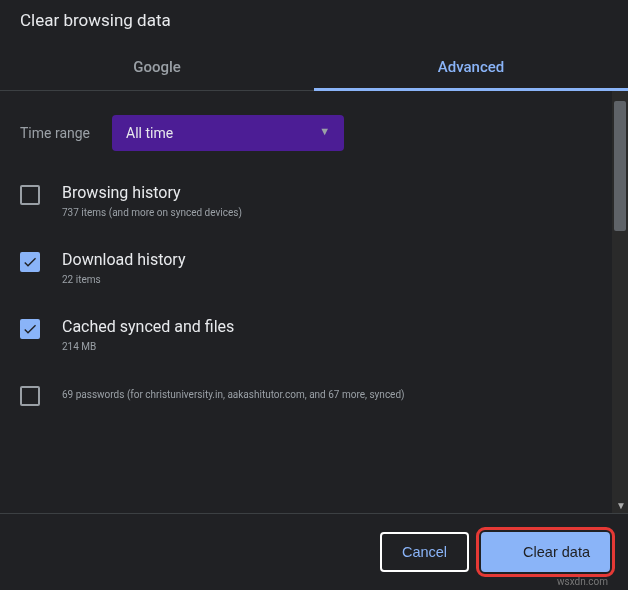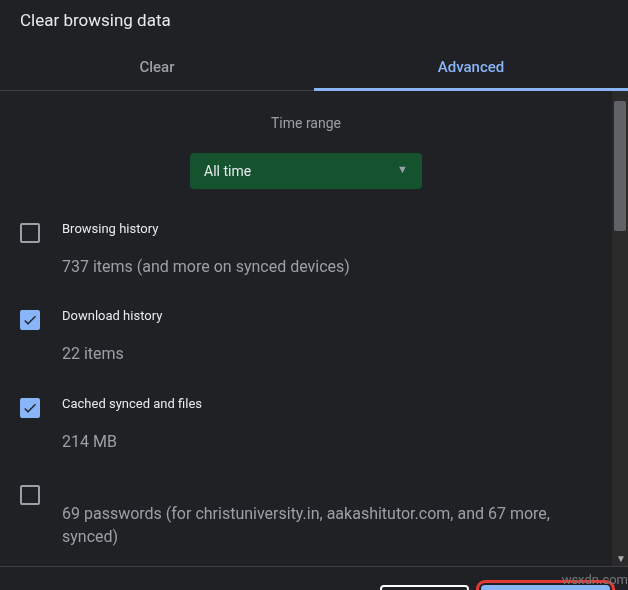--- a/index.html
+++ b/index.html
@@ -53,25 +53,24 @@
     background: #5f6368; border-radius: 2px;
   }
   .scroll-arrow {
     position: absolute; left: 4px; font-size: 10px; color: #aaa;
   }
   .scroll-arrow.down { bottom: 2px; }
 
   .timerange {
     display: flex; align-items: center; gap: 22px;
     padding: 14px 0 20px 0;
-    flex-direction: column;
   }
   .timerange-label { font-size: 14px; color: #9aa0a6; }
   .select {
-    background: #14532d;
+    background: #4c1d95;
     border-radius: 4px;
     padding: 10px 14px;
     width: 232px;
     display: flex;
     align-items: flex-start;
     justify-content: space-between;
     font-size: 14px;
     color: #e8eaed;
     cursor: pointer;
   }
@@ -90,22 +89,22 @@
     margin-top: 2px;
     flex-shrink: 0;
     cursor: pointer;
     display: flex; align-items: center; justify-content: center;
   }
   .checkbox.checked {
     background: #8ab4f8;
     border-color: #8ab4f8;
   }
   .checkbox.checked svg { width: 16px; height: 16px; }
-  .option-text .primary { font-size: 13px; color: #e8eaed; }
-  .option-text .secondary { font-size: 16px; color: #9aa0a6; margin-top: 20px; line-height: 1.4; }
+  .option-text .primary { font-size: 16px; color: #e8eaed; }
+  .option-text .secondary { font-size: 10px; color: #9aa0a6; margin-top: 4px; line-height: 1.4; }
 
   .footer {
     display: flex;
     justify-content: flex-end;
     gap: 12px;
     padding: 18px 18px 18px 18px;
   }
   .btn {
     padding: 10px 20px;
     border-radius: 4px;
@@ -120,33 +119,33 @@
   }
   .btn-clear {
     background: #8ab4f8;
     color: #202124;
     outline: 3px solid #e53935;
     outline-offset: 2px;
     padding-left: 42px;
   }
   .watermark {
     position: absolute;
-    bottom: 3px; right: 0;
-    font-size: 13px; color: #777;
+    bottom: 3px; right: 20px;
+    font-size: 10px; color: #777;
   }
 </style>
 </head>
 <body>
 
 <div class="dialog">
 
   <div class="title">Clear browsing data</div>
 
   <div class="tabs">
-    <div class="tab">Clear</div>
+    <div class="tab">Google</div>
     <div class="tab active">Advanced</div>
   </div>
 
   <div class="content-wrap">
     <div class="content">
 
       <div class="timerange">
         <span class="timerange-label">Time range</span>
         <div class="select">
           <span>All time</span>

